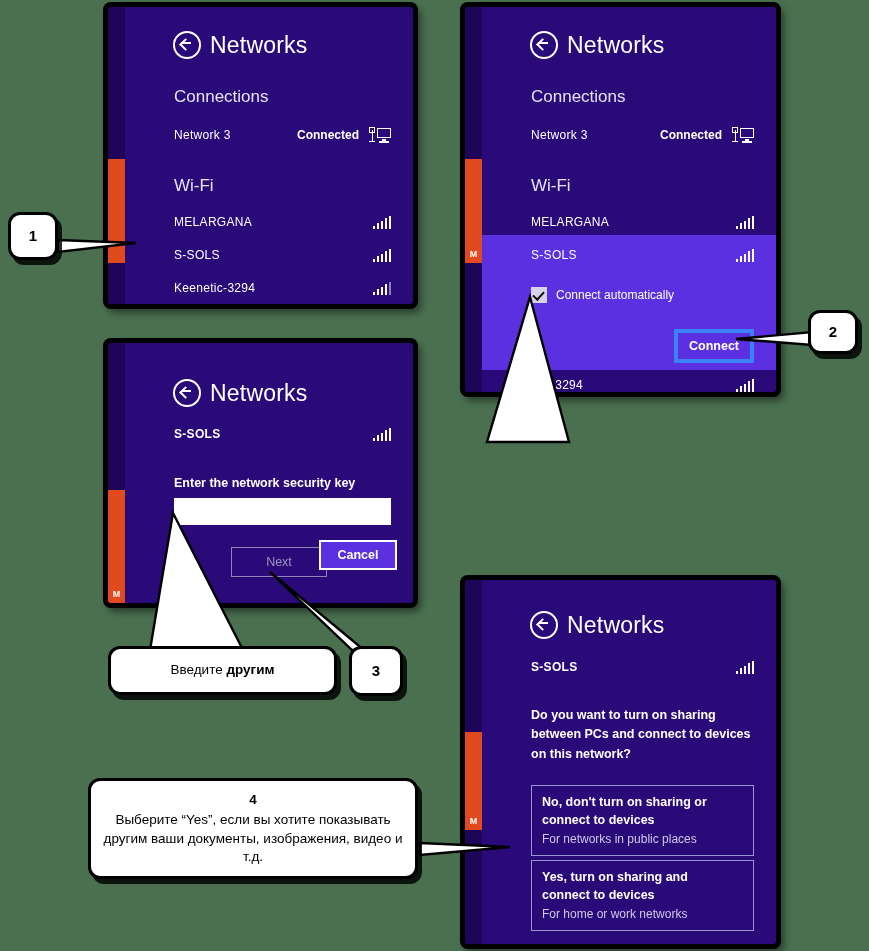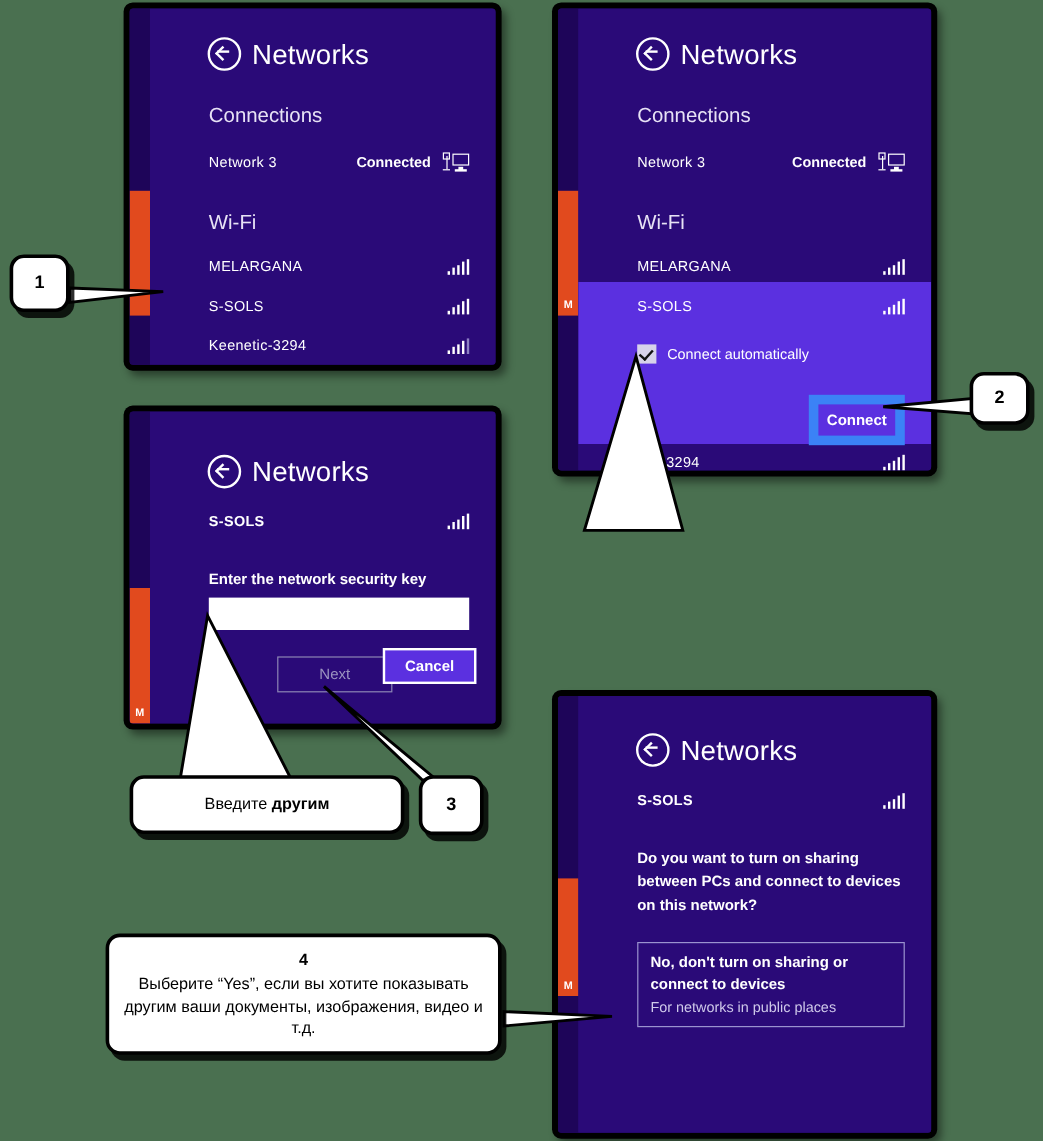--- a/index.html
+++ b/index.html
@@ -179,21 +179,21 @@
   }
 
   .btn {
     font-size: 12.5px;
     font-weight: bold;
     text-align: center;
     box-sizing: border-box;
     cursor: default;
   }
   .btn-outline {
-    border: 8px solid #3b82f6;
+    border: 4px solid #3b82f6;
     color: #fff;
     background: transparent;
     padding: 6px 0;
   }
   .btn-disabled {
     border: 1.5px solid #8d86b5;
     color: #9b94c0;
     background: transparent;
     padding: 7px 0;
     font-weight: normal;
@@ -455,20 +455,24 @@
           </span>
       </div>
 
       <div class="question" style="position:absolute; left:49px; top:126px; right:22px;">Do you want to turn on sharing between PCs and connect to devices on this network?</div>
 
       <div class="choice" style="position:absolute; left:49px; top:205px; right:22px;">
         <div class="c-title">No, don't turn on sharing or connect to devices</div>
         <div class="c-sub">For networks in public places</div>
       </div>
 
+      <div class="choice" style="position:absolute; left:49px; top:280px; right:22px;">
+        <div class="c-title">Yes, turn on sharing and connect to devices</div>
+        <div class="c-sub">For home or work networks</div>
+      </div>
     </div>
   </div>
 
   <div class="ptr" style="left:0; top:0;">
     <svg width="869" height="951">
 
       <polygon points="58,240 136,243 58,252" fill="#ffffff" stroke="#000000" stroke-width="2.4"></polygon>
 
       <polygon points="736,339 812,332 812,345" fill="#ffffff" stroke="#000000" stroke-width="2.4"></polygon>
 

